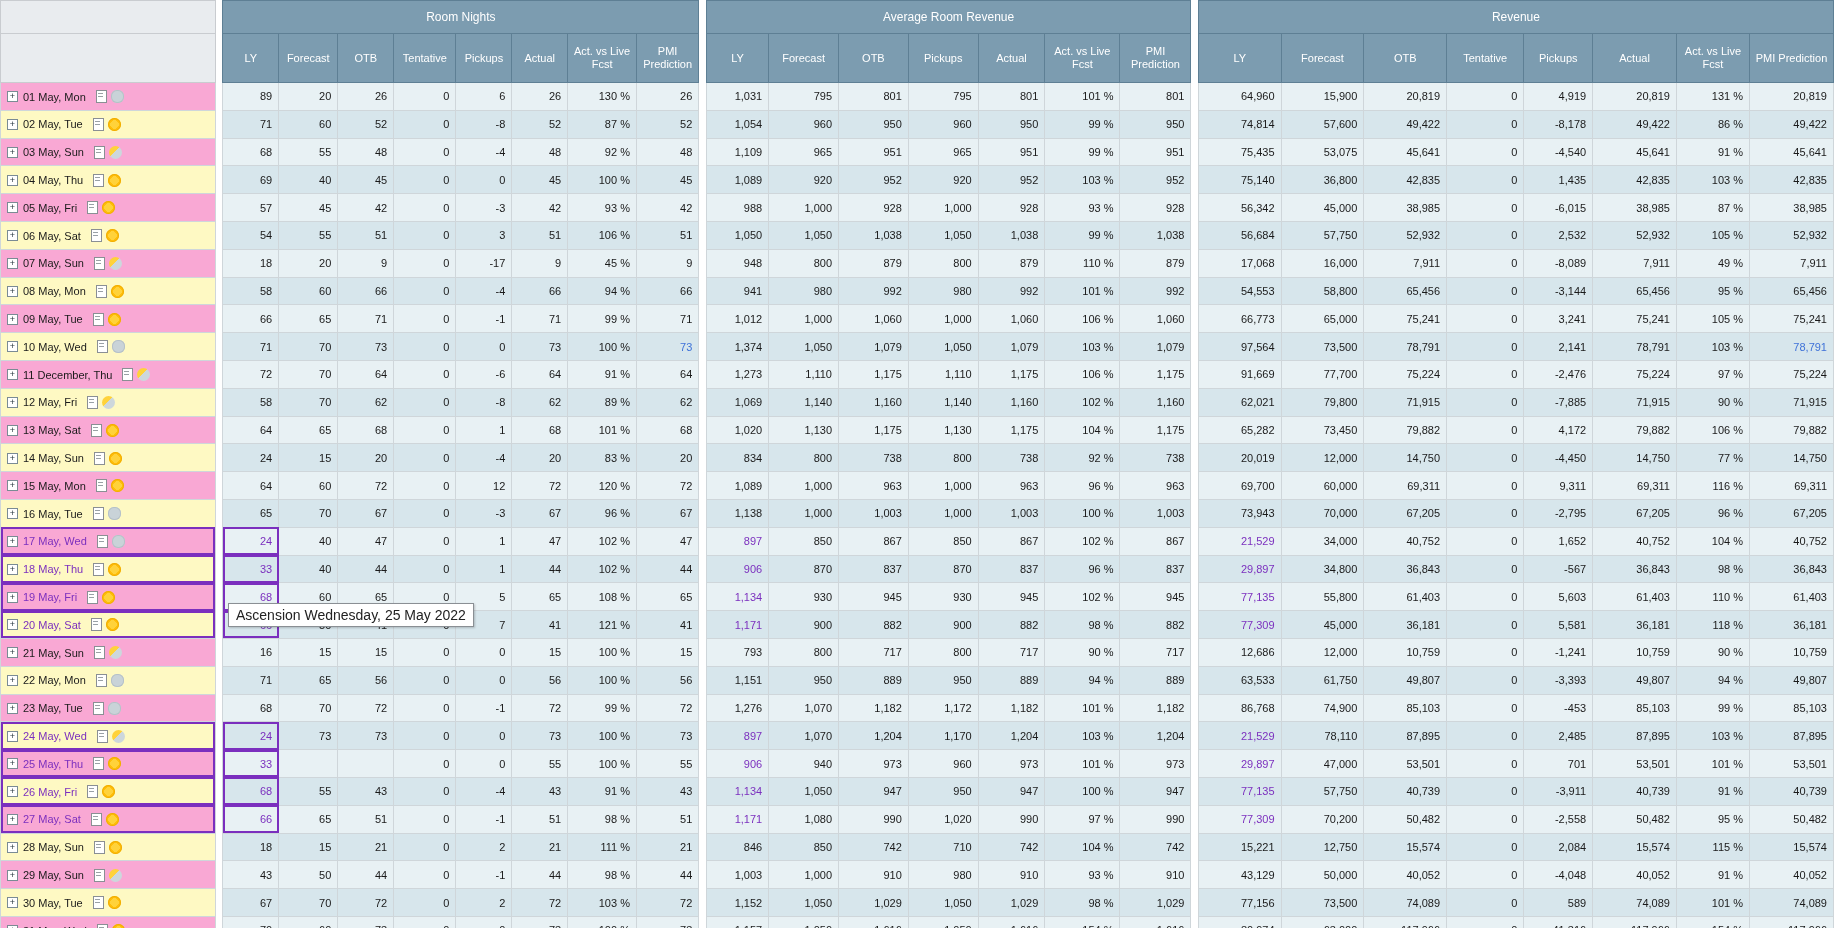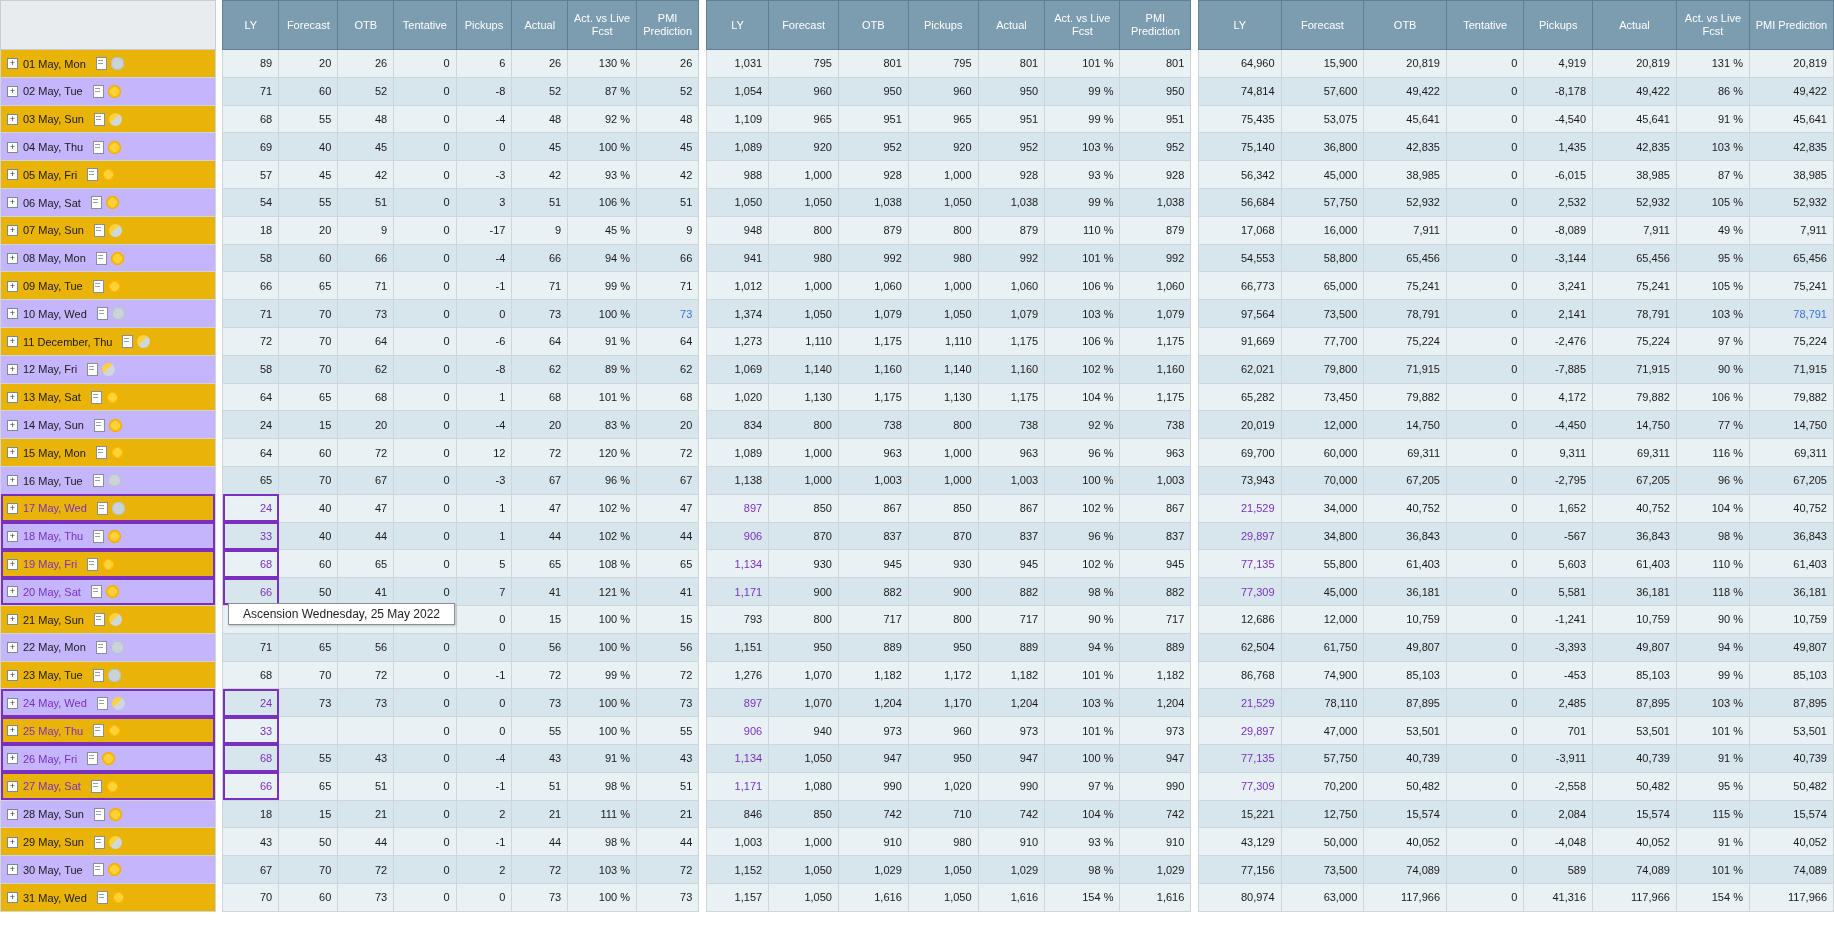--- a/index.html
+++ b/index.html
@@ -8,35 +8,35 @@
   table{border-collapse:collapse;}
   .grid{width:1834px;table-layout:fixed;}
   
   .grp{background:#7c9cb0;color:#ffffff;font-size:12px;text-align:center;height:30px;font-weight:normal;border:1px solid #5e7f94;}
   .grp.blank{background:#e9ecef;border:1px solid #c9ccd0;}
   .sub{background:#7c9cb0;color:#ffffff;font-size:11px;text-align:center;height:46px;font-weight:normal;border:1px solid #5e7f94;line-height:1.15;vertical-align:middle;}
   .sub.blank{background:#e9ecef;border:1px solid #c9ccd0;}
   td{height:26.8px;}
   .cell{border:1px solid #cfd6da;text-align:right;padding:0 6px;background:#d7e6ec;}
   .cell.odd{background:#e8f1f4;}
-  .datecell{border:1px solid #cfd6da;background:#c4b5fd;padding:0 4px 0 6px;text-align:left;white-space:nowrap;}
-  .datecell.odd{background:#eab308;margin-left:12px;}
+  .datecell{border:1px solid #cfd6da;background:#fef9c3;padding:0 4px 0 6px;text-align:left;white-space:nowrap;}
+  .datecell.odd{background:#f9a8d4;margin-left:12px;}
   .sep{background:#ffffff;border:none;width:6px;padding:0;}
   .plus{display:inline-block;width:9px;height:9px;line-height:8px;border:1px solid #7a8b94;text-align:center;font-size:9px;color:#2b3a42;background:#fff;margin-right:5px;vertical-align:middle;}
   .dt{display:inline-block;vertical-align:middle;}
   .noteicon{display:inline-block;width:9px;height:11px;border:1px solid #8a8f94;background:#fff;margin:0 4px 0 0;vertical-align:middle;position:relative;}
   .noteicon:after{content:"";position:absolute;left:1px;top:2px;width:5px;height:1px;background:#9aa1a6;box-shadow:0 3px 0 #9aa1a6;}
   .wx{display:inline-block;width:13px;height:13px;vertical-align:middle;border-radius:50%;}
   .wx-sun{background:radial-gradient(circle at 50% 50%, #ffd23a 0 45%, #ffbe0a 46% 100%);box-shadow:0 0 0 1px #f0ad00 inset;}
   .wx-cloud{background:#c9d3d8;border-radius:6px;box-shadow:0 0 0 1px #b6c1c7 inset;}
   .wx-pcloud{background:linear-gradient(135deg,#ffd23a 0 45%, #cdd7dc 46% 100%);border-radius:50%;}
   .purple{color:#7b2fbe;}
   .blue{color:#3f72d8;}
   .selbox{outline:2px solid #7b2fbe;outline-offset:-2px;}
-  .tooltip{position:absolute;background:#fff;border:1px solid #8a8f94;padding:3px 14px;font-size:12px;color:#222;box-shadow:1px 1px 2px rgba(0,0,0,.2);white-space:nowrap;z-index:50;}
+  .tooltip{position:absolute;background:#fff;border:1px solid #8a8f94;padding:3px 7px;font-size:14px;color:#222;box-shadow:1px 1px 2px rgba(0,0,0,.2);white-space:nowrap;z-index:50;}
   .hdr-sep{background:#ffffff;border:none;padding:0;width:6px;}
 </style>
 </head>
 <body>
 
 <div id="app">
   <table class="grid">
     <colgroup>
       <col style="width:200px">
       <col style="width:7px">
@@ -60,20 +60,29 @@
       <col style="width:77px">
         <col style="width:77px">
         <col style="width:77px">
         <col style="width:72px">
         <col style="width:64px">
         <col style="width:78px">
         <col style="width:68px">
         <col style="width:78px">
     </colgroup>
     <thead>
+      <tr>
+        <th class="grp blank"></th>
+        <th class="hdr-sep"></th>
+        <th class="grp" colspan="8">Room Nights</th>
+        <th class="hdr-sep"></th>
+        <th class="grp" colspan="7">Average Room Revenue</th>
+        <th class="hdr-sep"></th>
+        <th class="grp" colspan="8">Revenue</th>
+      </tr>
       <tr id="subrow">
         <th class="sub blank"></th>
         <th class="hdr-sep"></th>
         <th class="sub">LY</th>
         <th class="sub">Forecast</th>
         <th class="sub">OTB</th>
         <th class="sub">Tentative</th>
         <th class="sub">Pickups</th>
         <th class="sub">Actual</th>
         <th class="sub"><span>Act. vs Live Fcst</span></th>
@@ -720,21 +729,21 @@
           <td class="cell">56</td>
           <td class="sep"></td>
           <td class="cell">1,151</td>
           <td class="cell">950</td>
           <td class="cell">889</td>
           <td class="cell">950</td>
           <td class="cell">889</td>
           <td class="cell">94 %</td>
           <td class="cell">889</td>
           <td class="sep"></td>
-          <td class="cell">62,504</td>
+          <td class="cell">63,533</td>
           <td class="cell">61,750</td>
           <td class="cell">49,807</td>
           <td class="cell">0</td>
           <td class="cell">-3,393</td>
           <td class="cell">49,807</td>
           <td class="cell">94 %</td>
           <td class="cell">49,807</td>
         </tr>
         <tr>
           <td class="datecell odd"><span class="plus">+</span><span class="dt">23 May, Tue</span><span class="noteicon" style="margin-left: 10px;"></span><span class="wx wx-cloud"></span></td>

